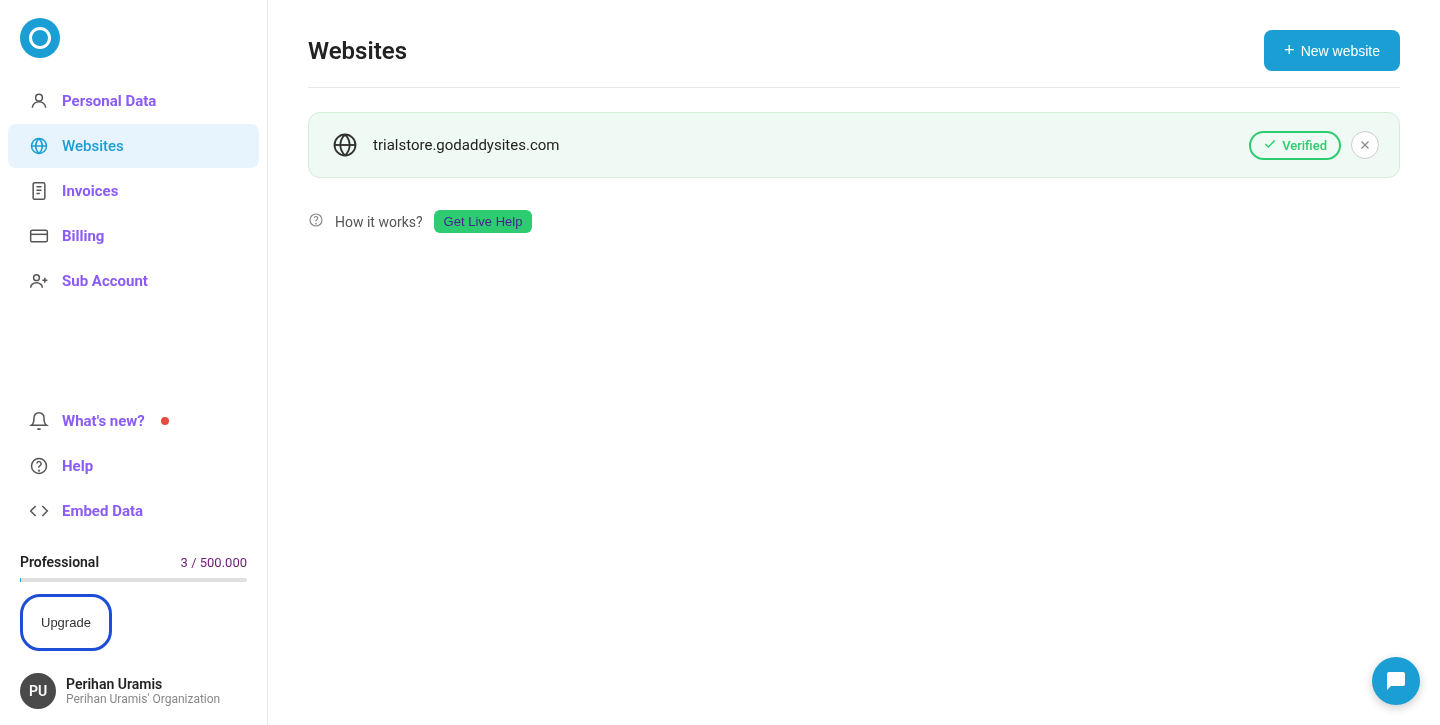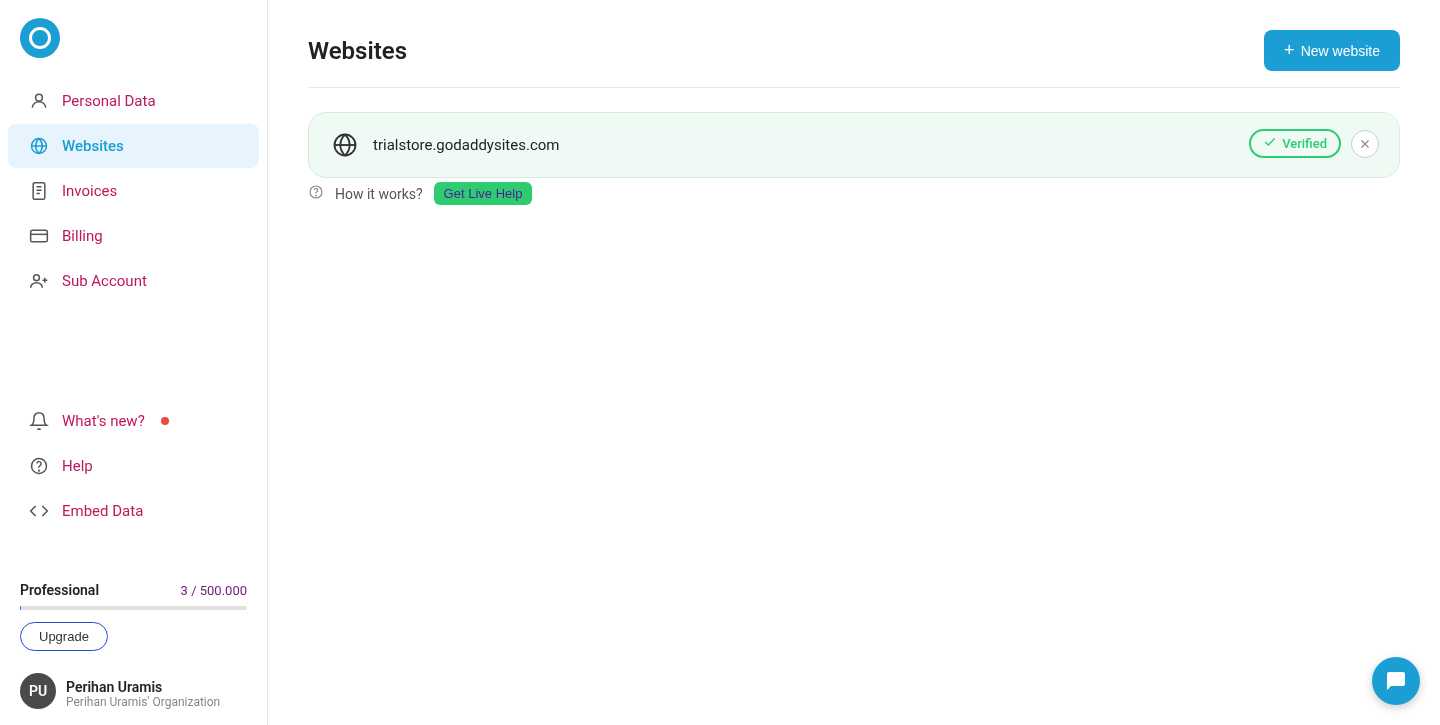--- a/index.html
+++ b/index.html
@@ -37,23 +37,23 @@
       padding: 4px 0;
     }
     .nav-item {
       display: flex;
       align-items: center;
       gap: 12px;
       padding: 11px 20px;
       cursor: pointer;
       border-radius: 8px;
       margin: 1px 8px;
-      color: #be185d;
+      color: #8b5cf6;
       font-size: 15px;
-      font-weight: 400;
+      font-weight: 700;
       transition: background 0.15s;
     }
     .nav-item.active {
       background: #e8f4fd;
       color: #1a9ed4;
       font-weight: 500;
     }
     .nav-icon {
       width: 22px; height: 22px;
       display: flex; align-items: center; justify-content: center;
@@ -85,33 +85,33 @@
       margin-top: 8px;
       margin-bottom: 12px;
     }
     .plan-bar-fill {
       height: 4px;
       background: #1a9ed4;
       border-radius: 2px;
       width: 0.6%;
     }
     .upgrade-btn {
-      border: 1px solid #1d4ed8;
+      border: 3px solid #1d4ed8;
       background: #fff;
       border-radius: 20px;
-      padding: 6px 18px;
+      padding: 18px 18px;
       font-size: 13px;
       cursor: pointer;
       color: #333;
     }
 
     
     .user-section {
       display: flex;
-      align-items: flex-end;
+      align-items: center;
       gap: 10px;
       padding: 12px 20px 16px;
     }
     .user-avatar {
       width: 36px; height: 36px;
       border-radius: 50%;
       background: #4a4a4a;
       display: flex; align-items: center; justify-content: center;
       color: #fff;
       font-size: 14px;
@@ -153,26 +153,26 @@
       cursor: pointer;
       display: flex;
       align-items: center;
       gap: 6px;
     }
 
     
     .website-card {
       background: #f0faf4;
       border: 1px solid #d4edd9;
-      border-radius: 18px;
+      border-radius: 12px;
       padding: 16px 20px;
       display: flex;
-      align-items: flex-start;
+      align-items: center;
       justify-content: space-between;
-      margin-bottom: 4px;
+      margin-bottom: 32px;
     }
     .website-card-left {
       display: flex;
       align-items: center;
       gap: 12px;
     }
     .globe-icon {
       width: 32px; height: 32px;
       display: flex; align-items: center; justify-content: center;
       color: #333;

